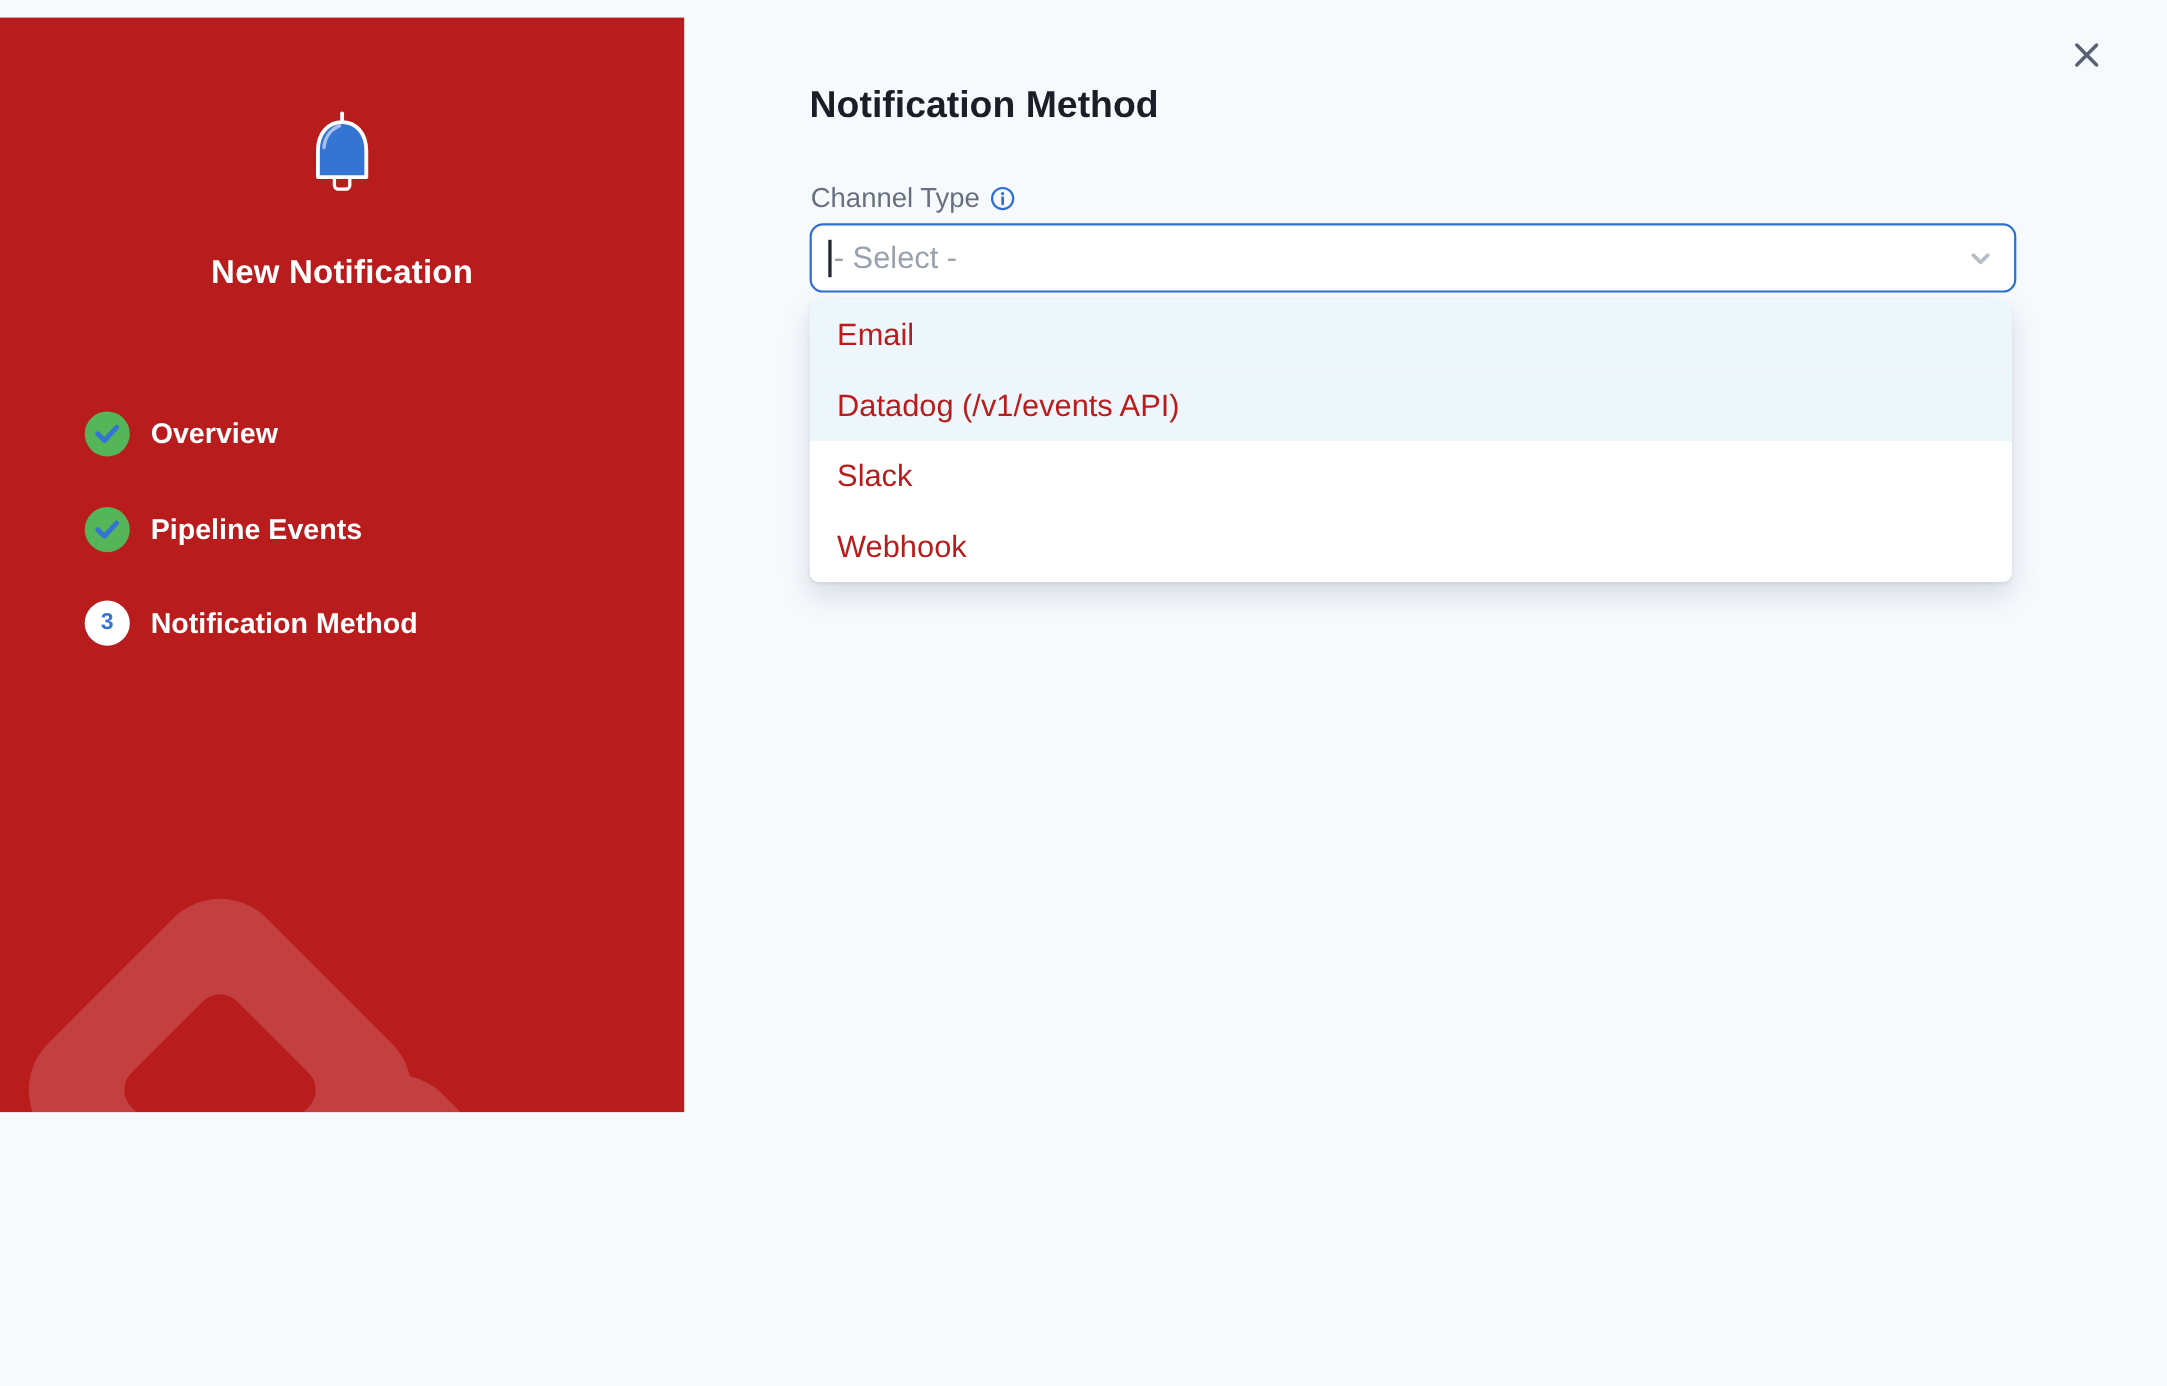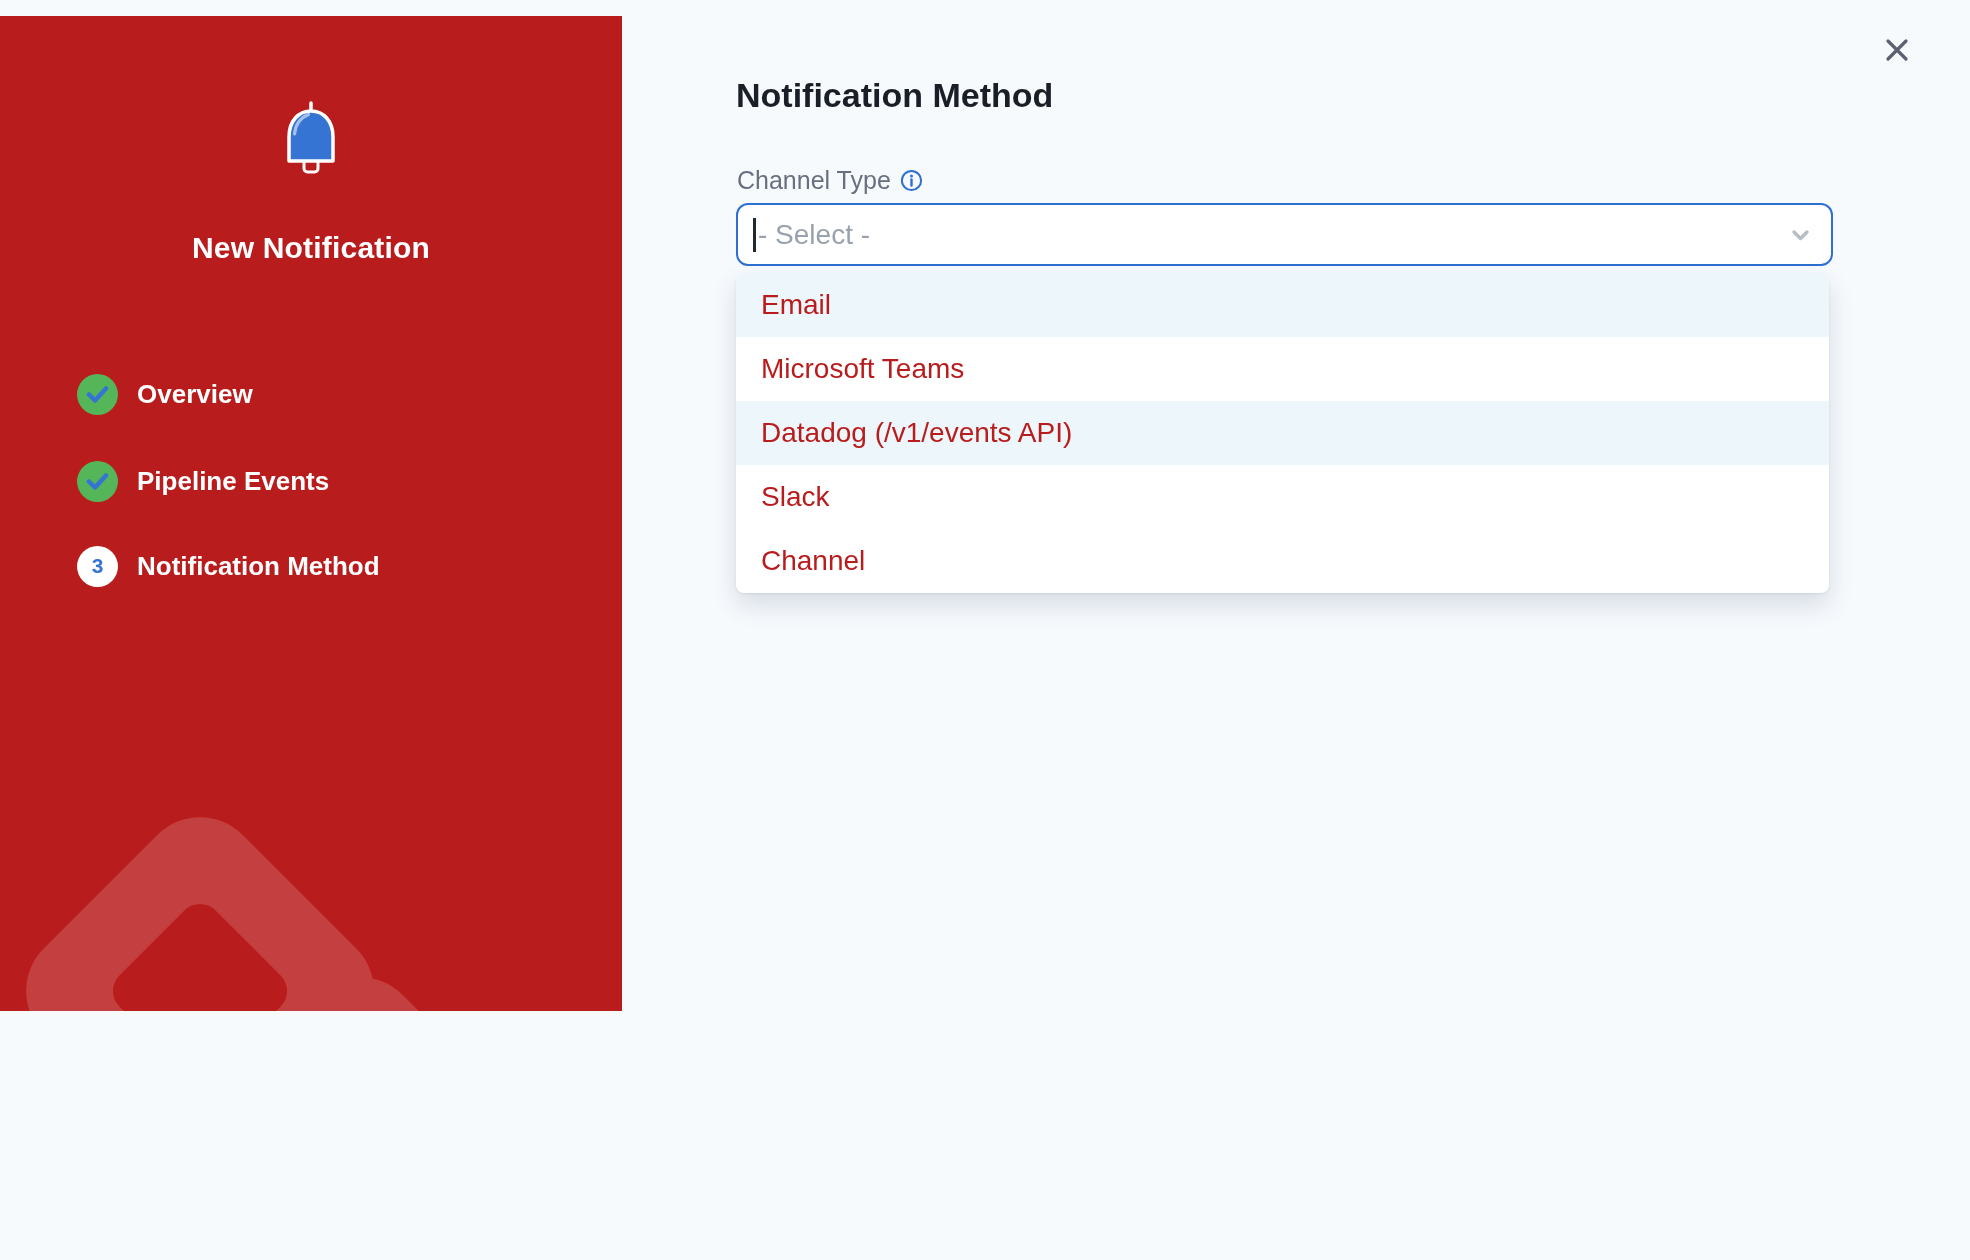--- a/index.html
+++ b/index.html
@@ -128,20 +128,19 @@
     <div class="select-box">
       <span class="caret-bar"></span>
       <span class="select-placeholder">- Select -</span>
       <svg class="select-chevron" width="27" height="27" viewBox="0 0 27 27">
         <path d="M7 10.5 L13.5 17 L20 10.5" fill="none" stroke="#b7bdc5" stroke-width="3.4" stroke-linecap="round" stroke-linejoin="round"></path>
       </svg>
     </div>
 
     <ul class="dropdown">
       <li class="tint">Email</li>
-      <li>Microsoft Teams</li>
       <li class="tint">Datadog (/v1/events API)</li>
       <li>Slack</li>
-      <li>Channel</li>
+      <li>Webhook</li>
     </ul>
 
   </main>
 </div>
 
 </body></html>

